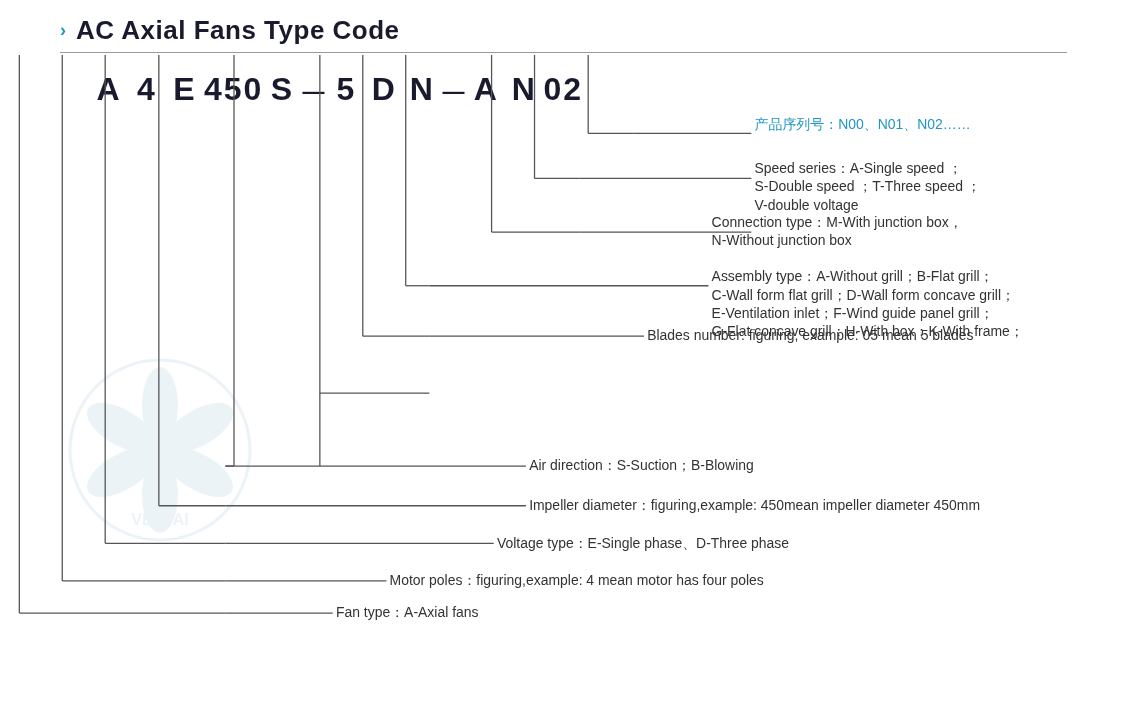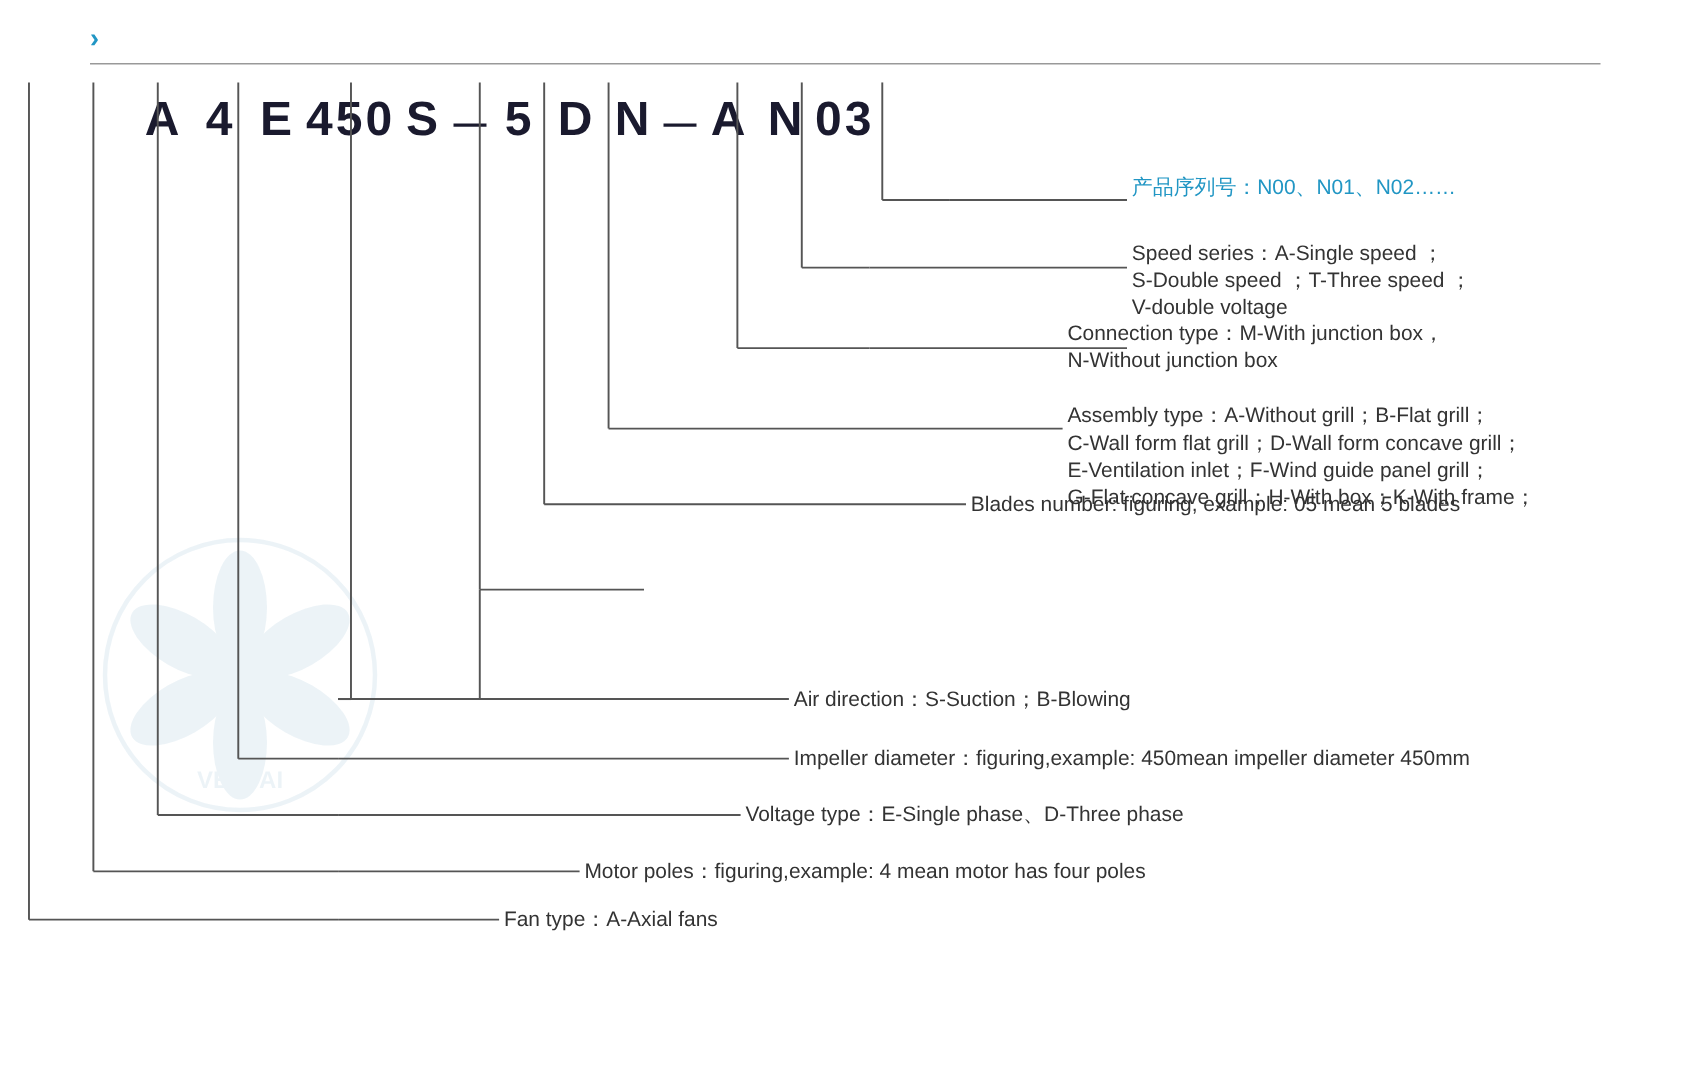--- a/index.html
+++ b/index.html
@@ -97,37 +97,38 @@
       z-index: 1;
     }
   </style>
 </head>
 <body>
 
 <div class="page-container">
 
   <div class="title-area">
     <span class="title-chevron">›</span>
+    <span class="page-title">AC Axial Fans Type Code</span>
   </div>
   <hr class="title-divider">
 
   <div class="type-code-row">
     <span class="code-char">A</span>
     <span class="code-char">4</span>
     <span class="code-char">E</span>
     <span class="code-char" style="min-width:58px;">450</span>
     <span class="code-char">S</span>
     <span class="code-char dash" style="font-size:22px;padding-top:8px;min-width:26px;">—</span>
     <span class="code-char">5</span>
     <span class="code-char">D</span>
     <span class="code-char">N</span>
     <span class="code-char dash" style="font-size:22px;padding-top:8px;min-width:26px;">—</span>
     <span class="code-char">A</span>
     <span class="code-char">N</span>
-    <span class="code-char">03</span>
+    <span class="code-char">02</span>
   </div>
 
   <div class="watermark">
     <svg viewBox="0 0 200 200" xmlns="http://www.w3.org/2000/svg">
 
       <circle cx="100" cy="100" r="90" fill="none" stroke="#1a6fa0" stroke-width="3"></circle>
       <circle cx="100" cy="100" r="18" fill="#1a6fa0"></circle>
 
       <ellipse cx="100" cy="55" rx="18" ry="38" fill="#1a6fa0" transform="rotate(0 100 100)"></ellipse>
       <ellipse cx="100" cy="55" rx="18" ry="38" fill="#1a6fa0" transform="rotate(60 100 100)"></ellipse>

